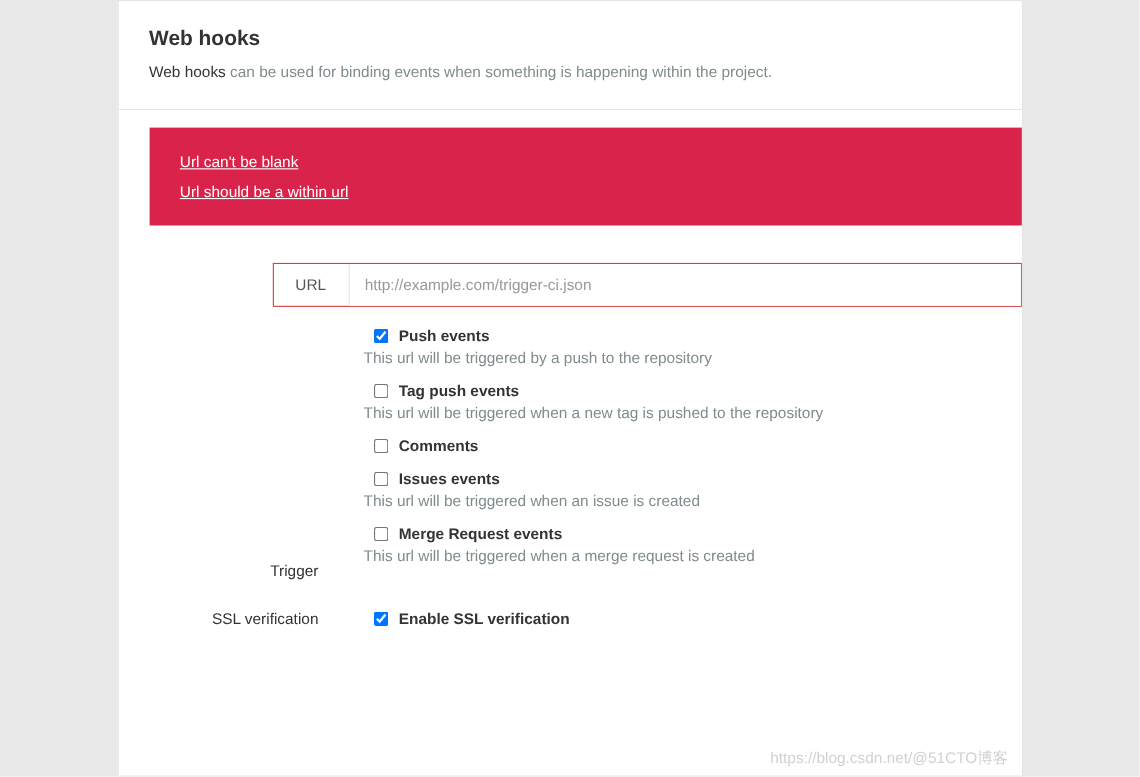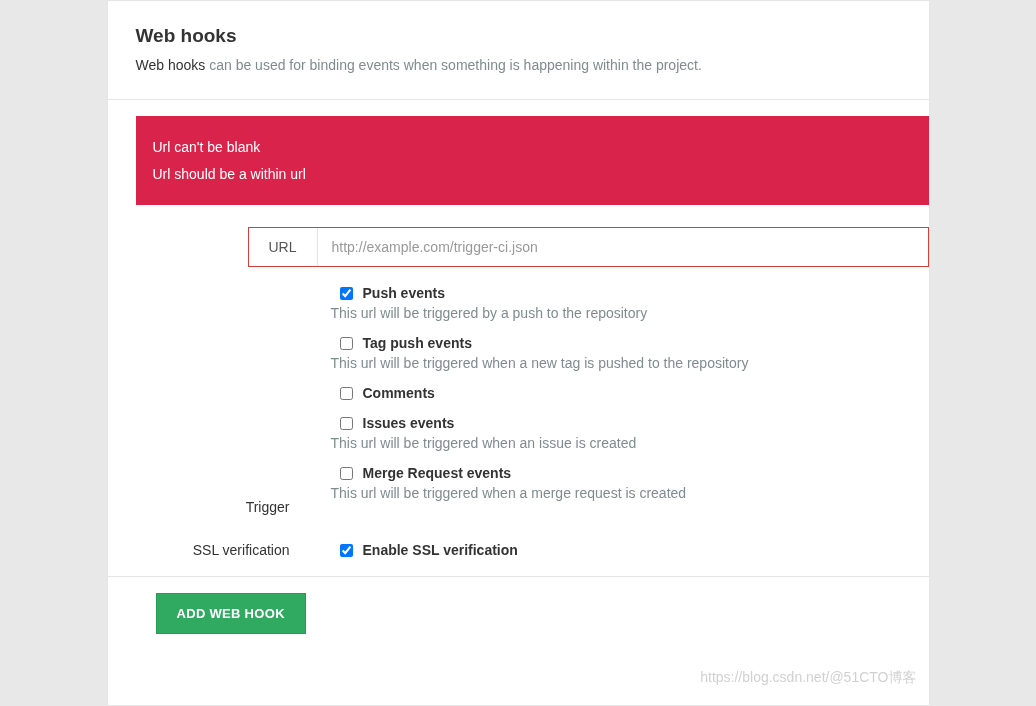--- a/index.html
+++ b/index.html
@@ -34,24 +34,25 @@
   }
   .header .sub .muted { color: #7f8c8d; }
   .divider {
     border: none;
     border-top: 1px solid #e5e5e5;
     margin: 18px 0 0 0;
   }
   .alert {
     background: #d9234b;
     color: #fff;
-    padding: 18px 17px;
-    margin: 0 0 4px 28px;
+    padding: 18px 28px;
+    margin: 0 0 16px 28px;
     margin-right: 0;
     margin-top: 16px;
+    text-decoration: underline;
   }
   .alert .alert-line {
     font-size: 14px;
     line-height: 1.9;
   }
   .form-area {
     padding: 18px 0 0 0;
   }
   .form-row {
     display: flex;
@@ -129,21 +130,21 @@
     font-weight: 600;
     font-size: 13px;
     letter-spacing: 0.3px;
     padding: 12px 20px;
     cursor: pointer;
     text-transform: uppercase;
   }
   .watermark {
     position: absolute;
     right: 12px;
-    bottom: 18px;
+    bottom: 6px;
     color: rgba(120,120,120,0.35);
     font-size: 14px;
     pointer-events: none;
   }
 </style>
 </head>
 <body>
 
 <div class="page">
 
@@ -226,18 +227,15 @@
           <label>
             <input type="checkbox" checked="" style="">
             <span>Enable SSL verification</span>
           </label>
         </div>
       </div>
     </div>
 
   </div>
 
-  <div class="btn-row">
-    <button class="btn-primary">Add Web Hook</button>
-  </div>
 
   <div class="watermark">https://blog.csdn.net/@51CTO博客</div>
 </div>
 
 </body></html>

